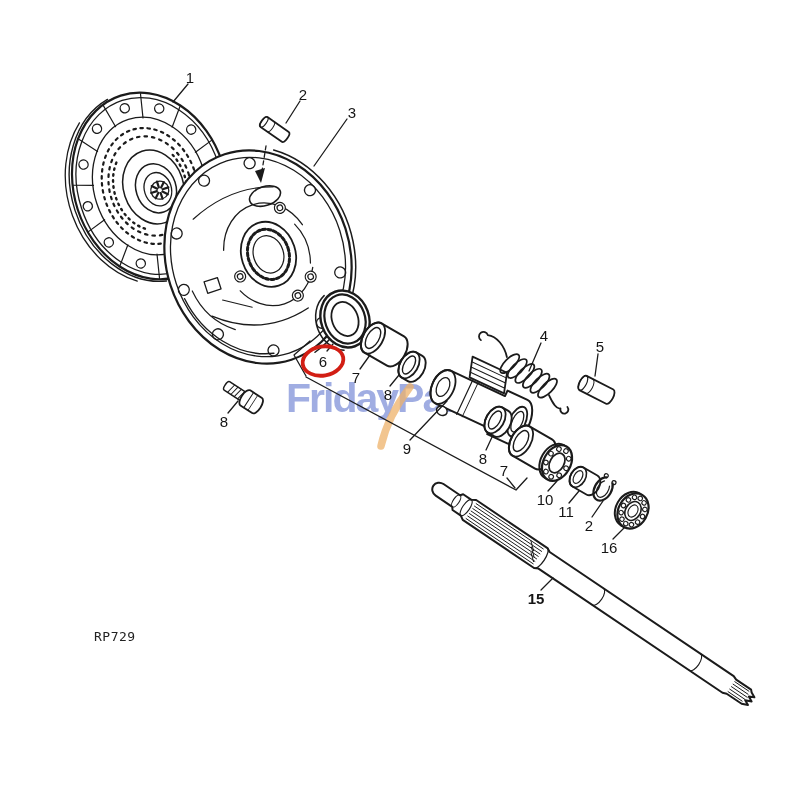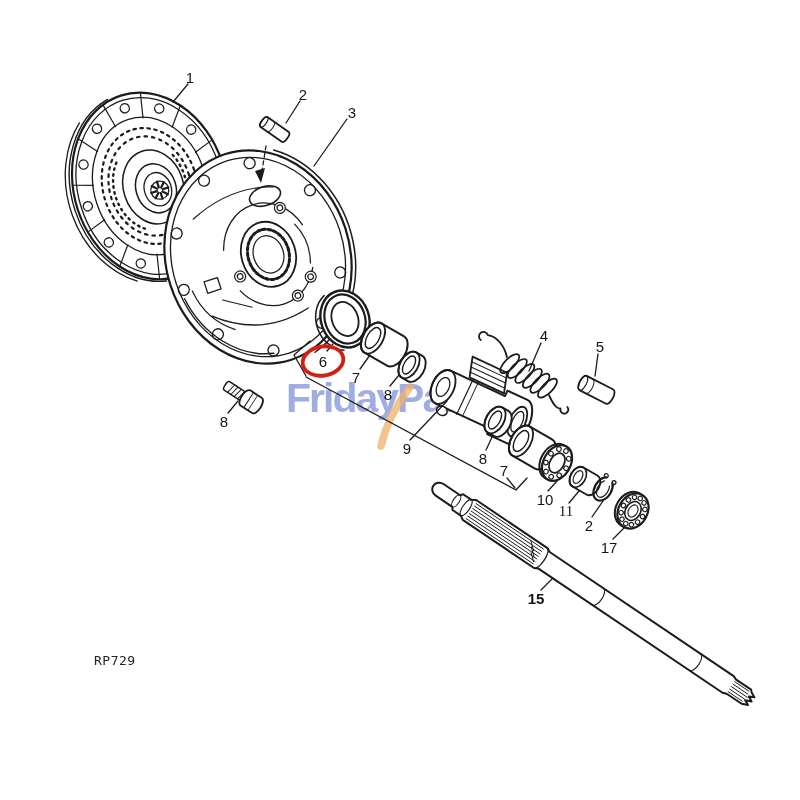--- a/index.html
+++ b/index.html
@@ -10,21 +10,21 @@
   .watermark{position:absolute;left:286px;top:378px;white-space:nowrap;opacity:.52;}
   .wm-text{font-family:"Liberation Sans",sans-serif;font-weight:700;font-size:41px;
            letter-spacing:-2px;line-height:1;}
   .wm-reg{font-size:13px;vertical-align:18px;letter-spacing:0;}
   .wm-swoosh{position:absolute;left:370px;top:380px;}
   
   .part-label{position:absolute;transform:translate(-50%,-50%);
               font:15px "Liberation Sans",sans-serif;color:#151515;}
   
   .ref-code{position:absolute;left:94px;top:629px;
-            font:13px "DejaVu Sans Mono",monospace;color:#222;letter-spacing:.5px;margin-top:24px;}
+            font:13px "DejaVu Sans Mono",monospace;color:#222;letter-spacing:.5px;}
 </style>
 </head>
 <body>
 
 <div class="canvas">
 
   <div class="layer">
     <div class="watermark">
       <span class="wm-text" style="color: rgb(74, 99, 200);">Friday</span><span class="wm-text" style="color: rgb(74, 99, 200);">Parts</span><span class="wm-text wm-reg" style="color: rgb(74, 99, 200);">®</span>
     </div>
@@ -287,21 +287,21 @@
       <span class="part-label" style="left: 352px; top: 112px;">3</span>
       <span class="part-label" style="left: 544px; top: 335px;">4</span>
       <span class="part-label" style="left: 600px; top: 346px;">5</span>
       <span class="part-label" style="left: 323px; top: 361px;">6</span>
       <span class="part-label" style="left: 356px; top: 377px;">7</span>
       <span class="part-label" style="left: 388px; top: 394px;">8</span>
       <span class="part-label" style="left: 407px; top: 448px;">9</span>
       <span class="part-label" style="left: 483px; top: 458px;">8</span>
       <span class="part-label" style="left: 504px; top: 470px;">7</span>
       <span class="part-label" style="left: 545px; top: 499px; text-align: right;">10</span>
-      <span class="part-label" style="left: 566px; top: 511px; font-family: Liberation Serif, serif;">11</span>
+      <span class="part-label" style="left: 566px; top: 511px;">11</span>
       <span class="part-label" style="left: 589px; top: 525px;">2</span>
-      <span class="part-label" style="left: 609px; top: 547px;">17</span>
+      <span class="part-label" style="left: 609px; top: 547px;">16</span>
       <span class="part-label" style="left: 224px; top: 421px;">8</span>
       <span class="part-label" style="left: 536px; top: 598px; font-weight: bold;">15</span>
     </div>
 
   <span class="ref-code">RP729</span>
 </div>
 
 </body></html>

